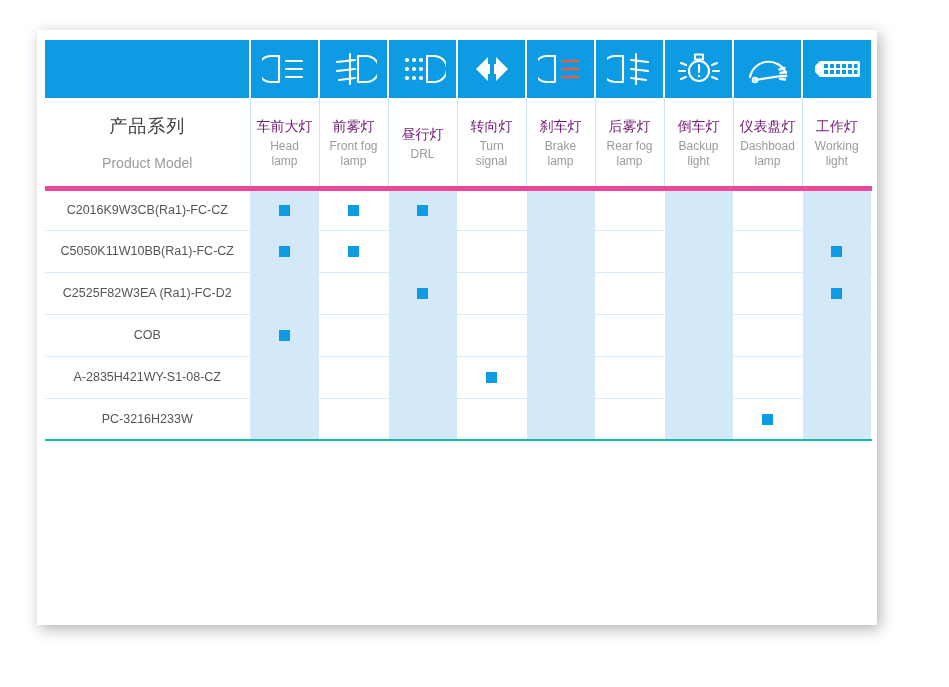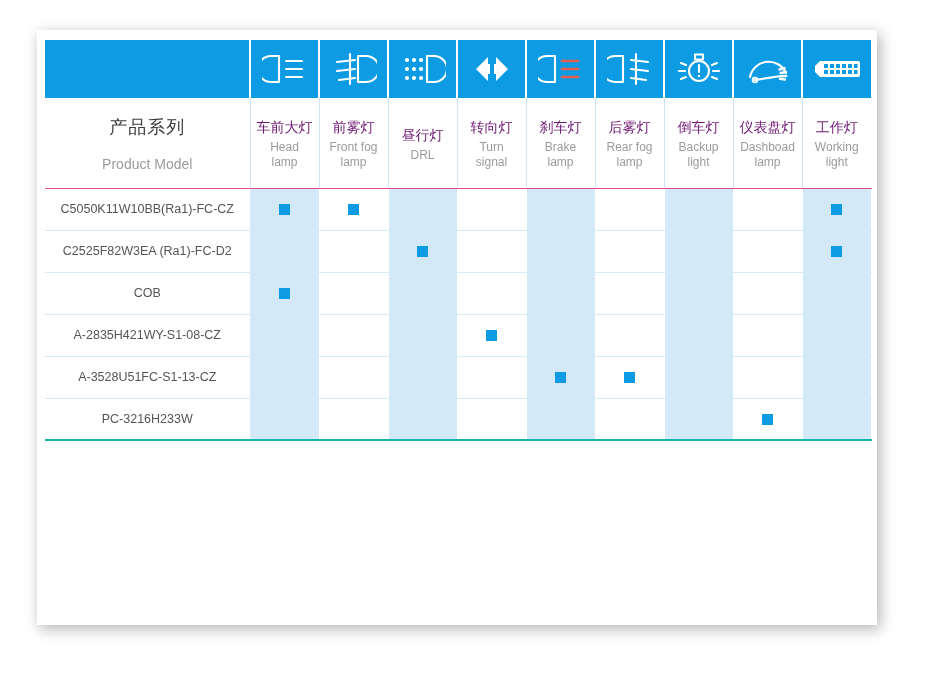--- a/index.html
+++ b/index.html
@@ -52,21 +52,21 @@
     display:flex;align-items:center;justify-content:center;
     height:58px;
   }
   .icon-box svg{display:block;}
 
   
   tr.label-row td{
     height:90px;
     background:#ffffff;
     border-right:1px solid #cfe3f2;
-    border-bottom:1px solid #ec4899;
+    border-bottom:5px solid #ec4899;
     text-align:center;
     padding-top:2px;
   }
   tr.label-row td.model-cell{
     border-right:1px solid #cfe3f2;
     text-align:center;
   }
   tr.label-row td.last{border-right:none;}
   .cn{
     display:block;
@@ -306,20 +306,32 @@
                 <span class="en">Dashboad<br>lamp</span>
               </td>
               <td class="last">
                 <span class="cn">工作灯</span>
                 <span class="en">Working<br>light</span>
               </td>
             </tr>
         </thead>
         <tbody id="body">
             <tr class="data-row">
+              <td class="model">C2016K9W3CB(Ra1)-FC-CZ</td>
+              <td class="shade"><span class="mark"></span></td>
+              <td class="plain"><span class="mark"></span></td>
+              <td class="shade"><span class="mark"></span></td>
+              <td class="plain"></td>
+              <td class="shade"></td>
+              <td class="plain"></td>
+              <td class="shade"></td>
+              <td class="plain"></td>
+              <td class="shade"></td>
+            </tr>
+            <tr class="data-row">
               <td class="model">C5050K11W10BB(Ra1)-FC-CZ</td>
               <td class="shade"><span class="mark"></span></td>
               <td class="plain"><span class="mark"></span></td>
               <td class="shade"></td>
               <td class="plain"></td>
               <td class="shade"></td>
               <td class="plain"></td>
               <td class="shade"></td>
               <td class="plain"></td>
               <td class="shade"><span class="mark"></span></td>
@@ -349,32 +361,20 @@
               <td class="shade"></td>
             </tr>
             <tr class="data-row">
               <td class="model">A-2835H421WY-S1-08-CZ</td>
               <td class="shade"></td>
               <td class="plain"></td>
               <td class="shade"></td>
               <td class="plain"><span class="mark"></span></td>
               <td class="shade"></td>
               <td class="plain"></td>
-              <td class="shade"></td>
-              <td class="plain"></td>
-              <td class="shade"></td>
-            </tr>
-            <tr class="data-row">
-              <td class="model">A-3528U51FC-S1-13-CZ</td>
-              <td class="shade"></td>
-              <td class="plain"></td>
-              <td class="shade"></td>
-              <td class="plain"></td>
-              <td class="shade"><span class="mark"></span></td>
-              <td class="plain"><span class="mark"></span></td>
               <td class="shade"></td>
               <td class="plain"></td>
               <td class="shade"></td>
             </tr>
             <tr class="data-row">
               <td class="model">PC-3216H233W</td>
               <td class="shade"></td>
               <td class="plain"></td>
               <td class="shade"></td>
               <td class="plain"></td>

